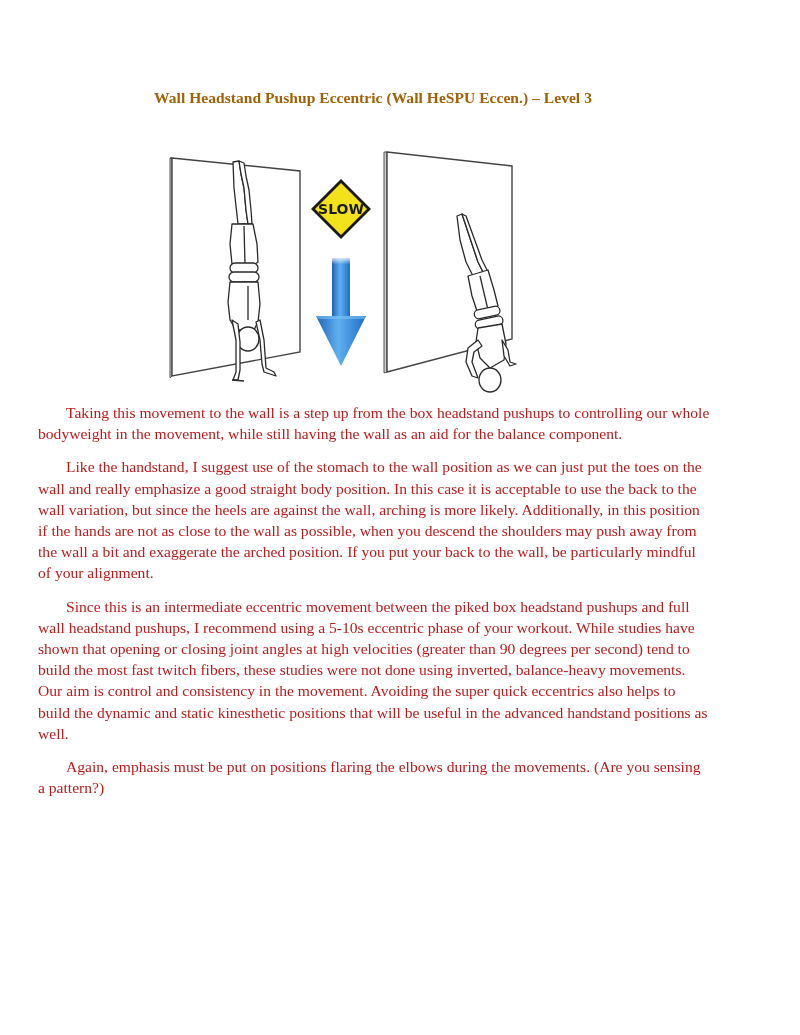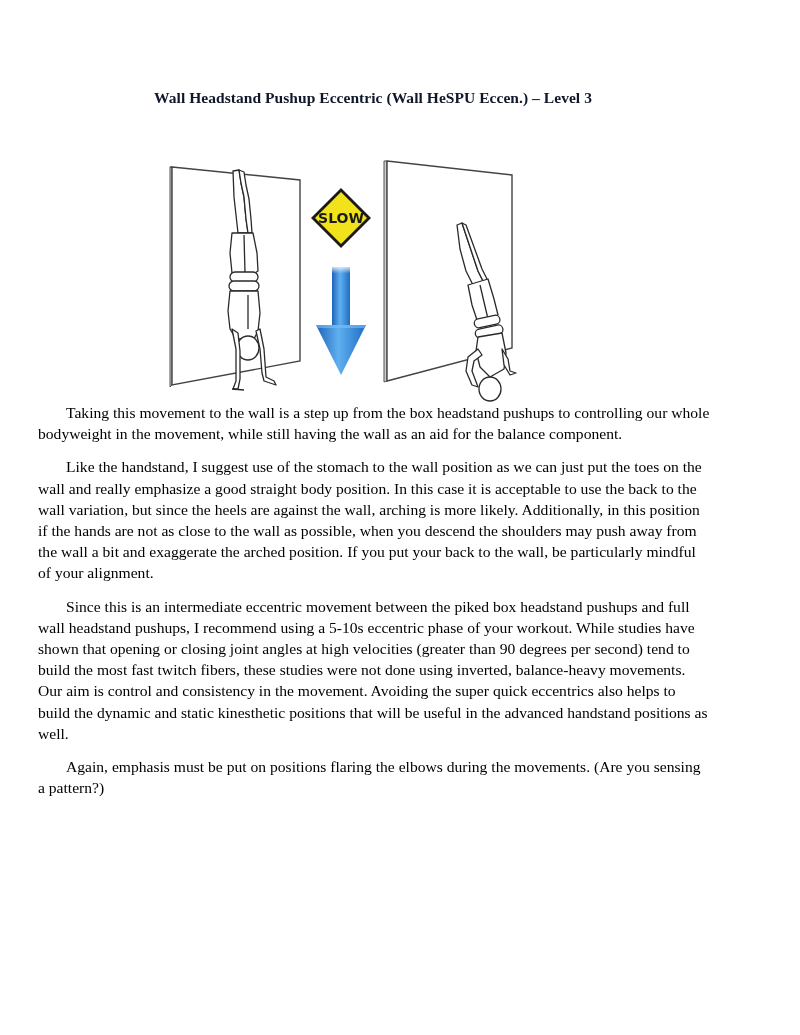--- a/index.html
+++ b/index.html
@@ -16,43 +16,43 @@
       color: #222222;
     }
     .page-title {
       position: absolute;
       left: 0;
       width: 746px;
       top: 89px;
       text-align: center;
       font-weight: bold;
       font-size: 15.5px;
-      color: #0f172a;
+      color: #a16207;
       letter-spacing: 0.05px;
     }
     .figure {
       position: absolute;
       left: 160px;
-      top: 153px;
+      top: 144px;
       width: 420px;
       height: 260px;
     }
     .figure svg {
       width: 420px;
       height: 260px;
       display: block;
     }
     .body-text {
       position: absolute;
       left: 38px;
       top: 402px;
       width: 672px;
       font-size: 15.6px;
       line-height: 21.2px;
-      color: #000000;
+      color: #b91c1c;
     }
     .body-text p {
       margin: 0 0 12px 0;
       text-indent: 28px;
       text-align: left;
     }
     .slow-text {
       font-family: "DejaVu Sans", "Liberation Sans", sans-serif;
       font-weight: bold;
     }

